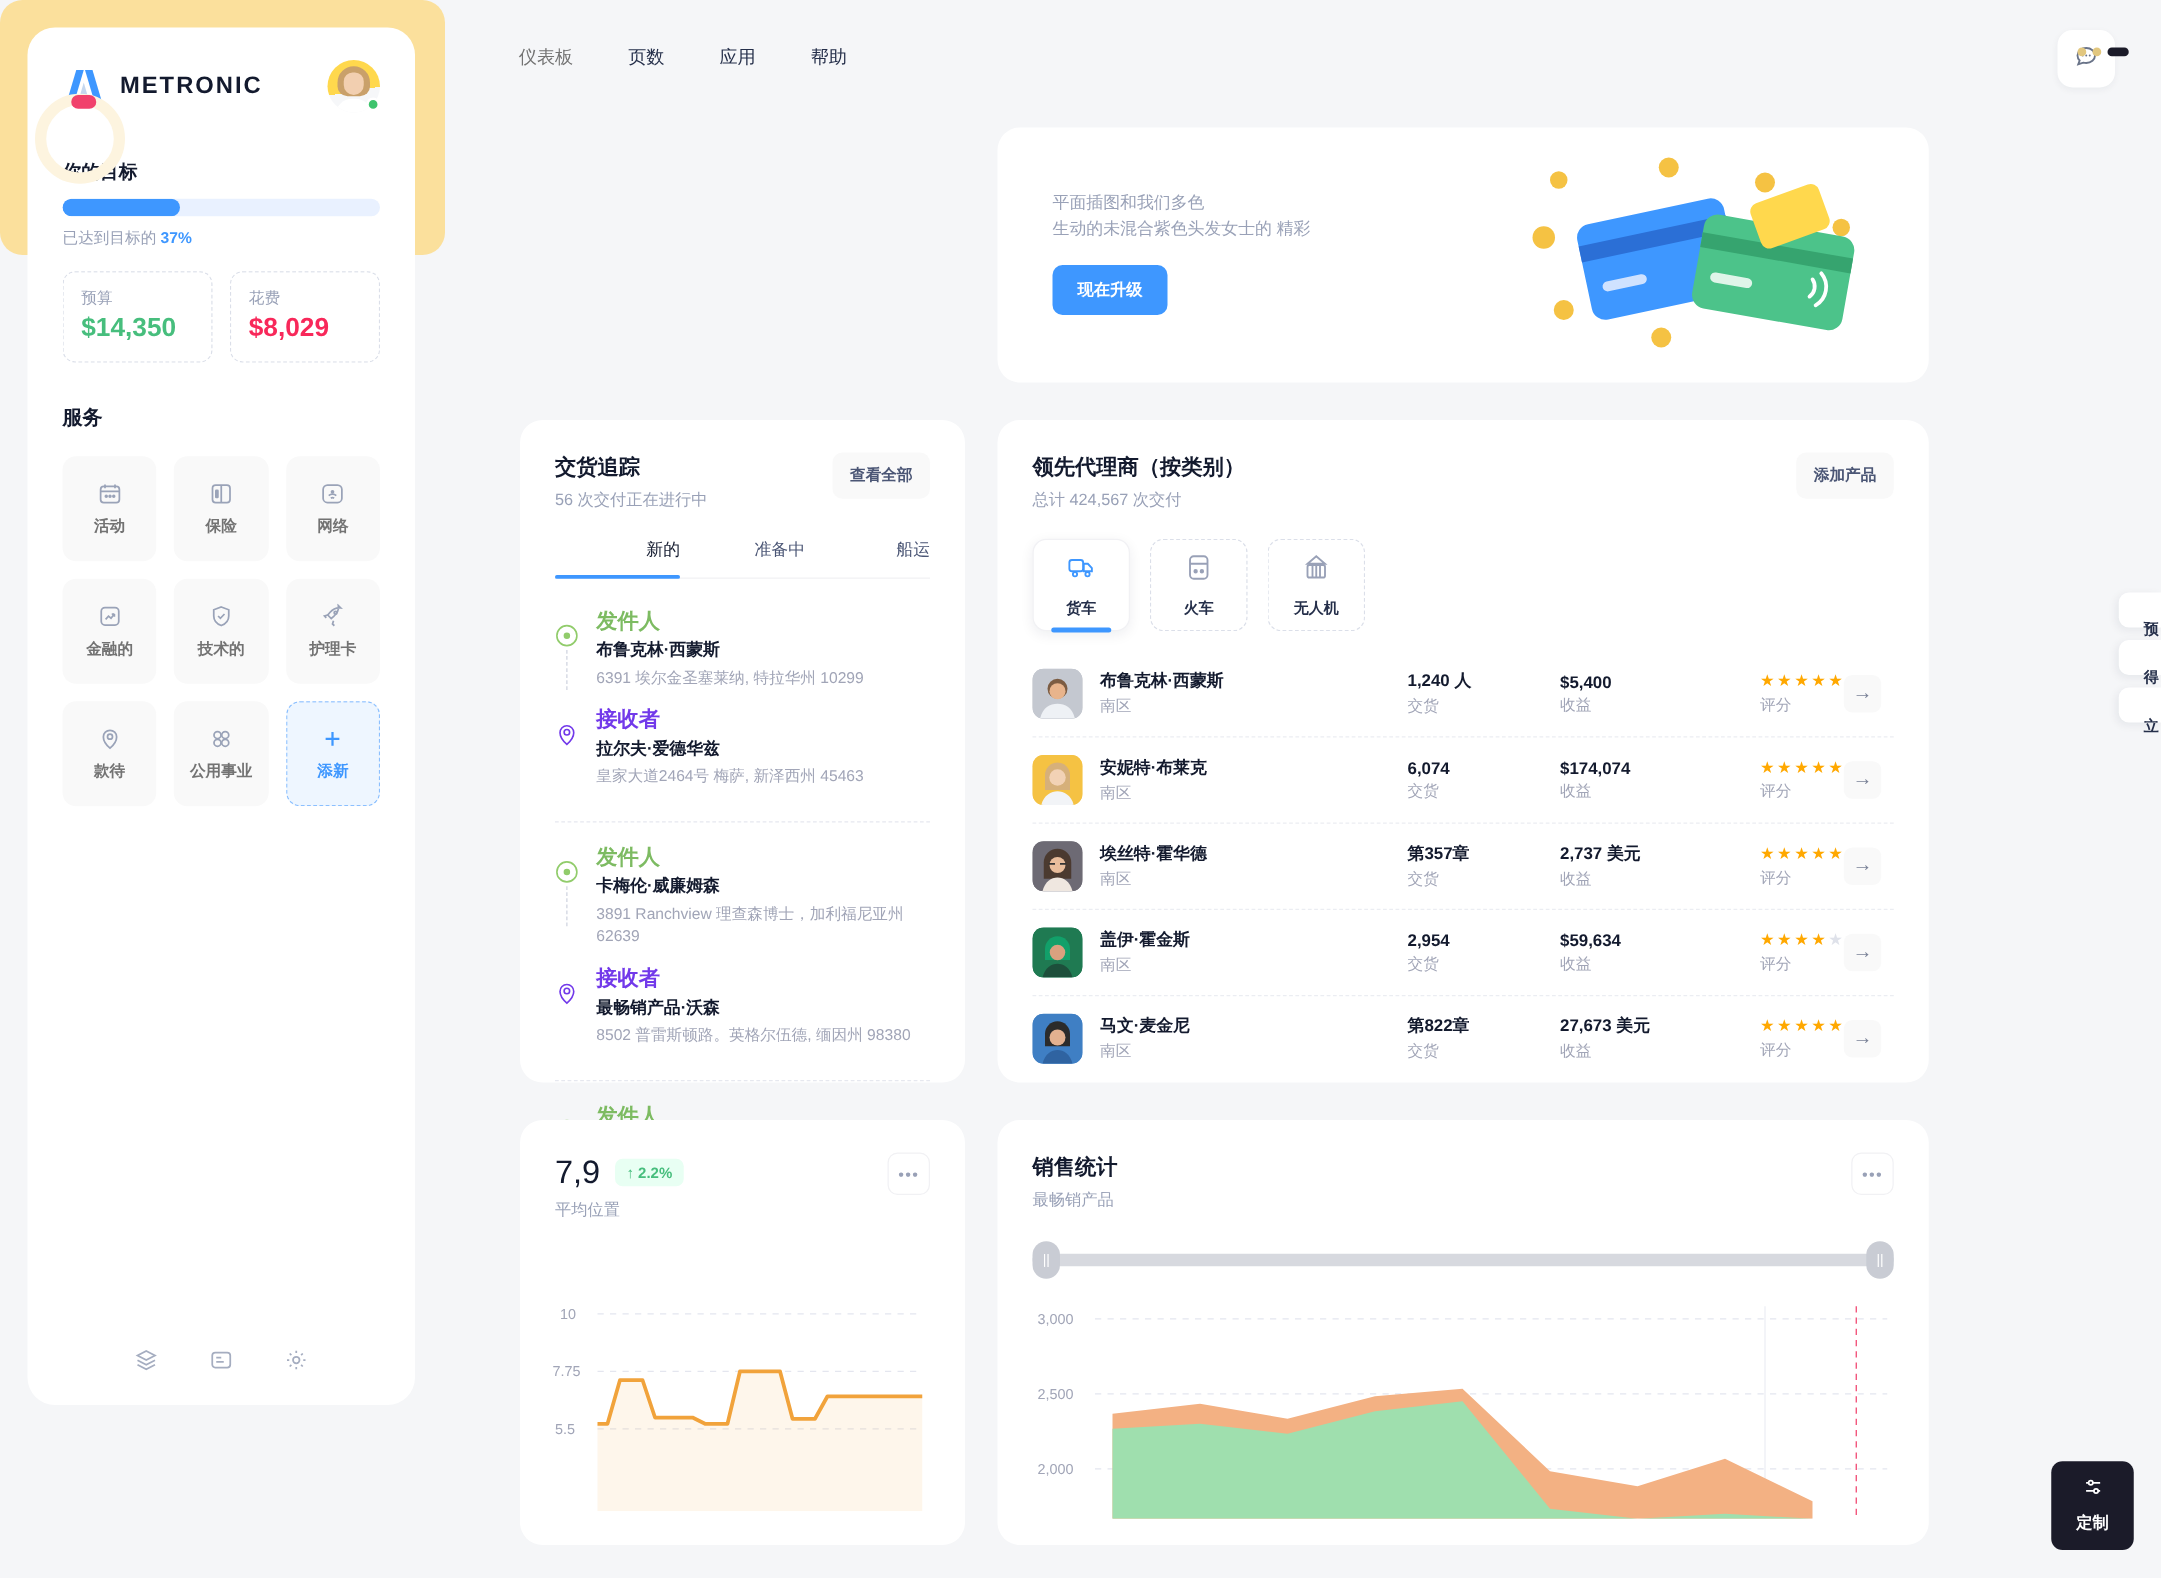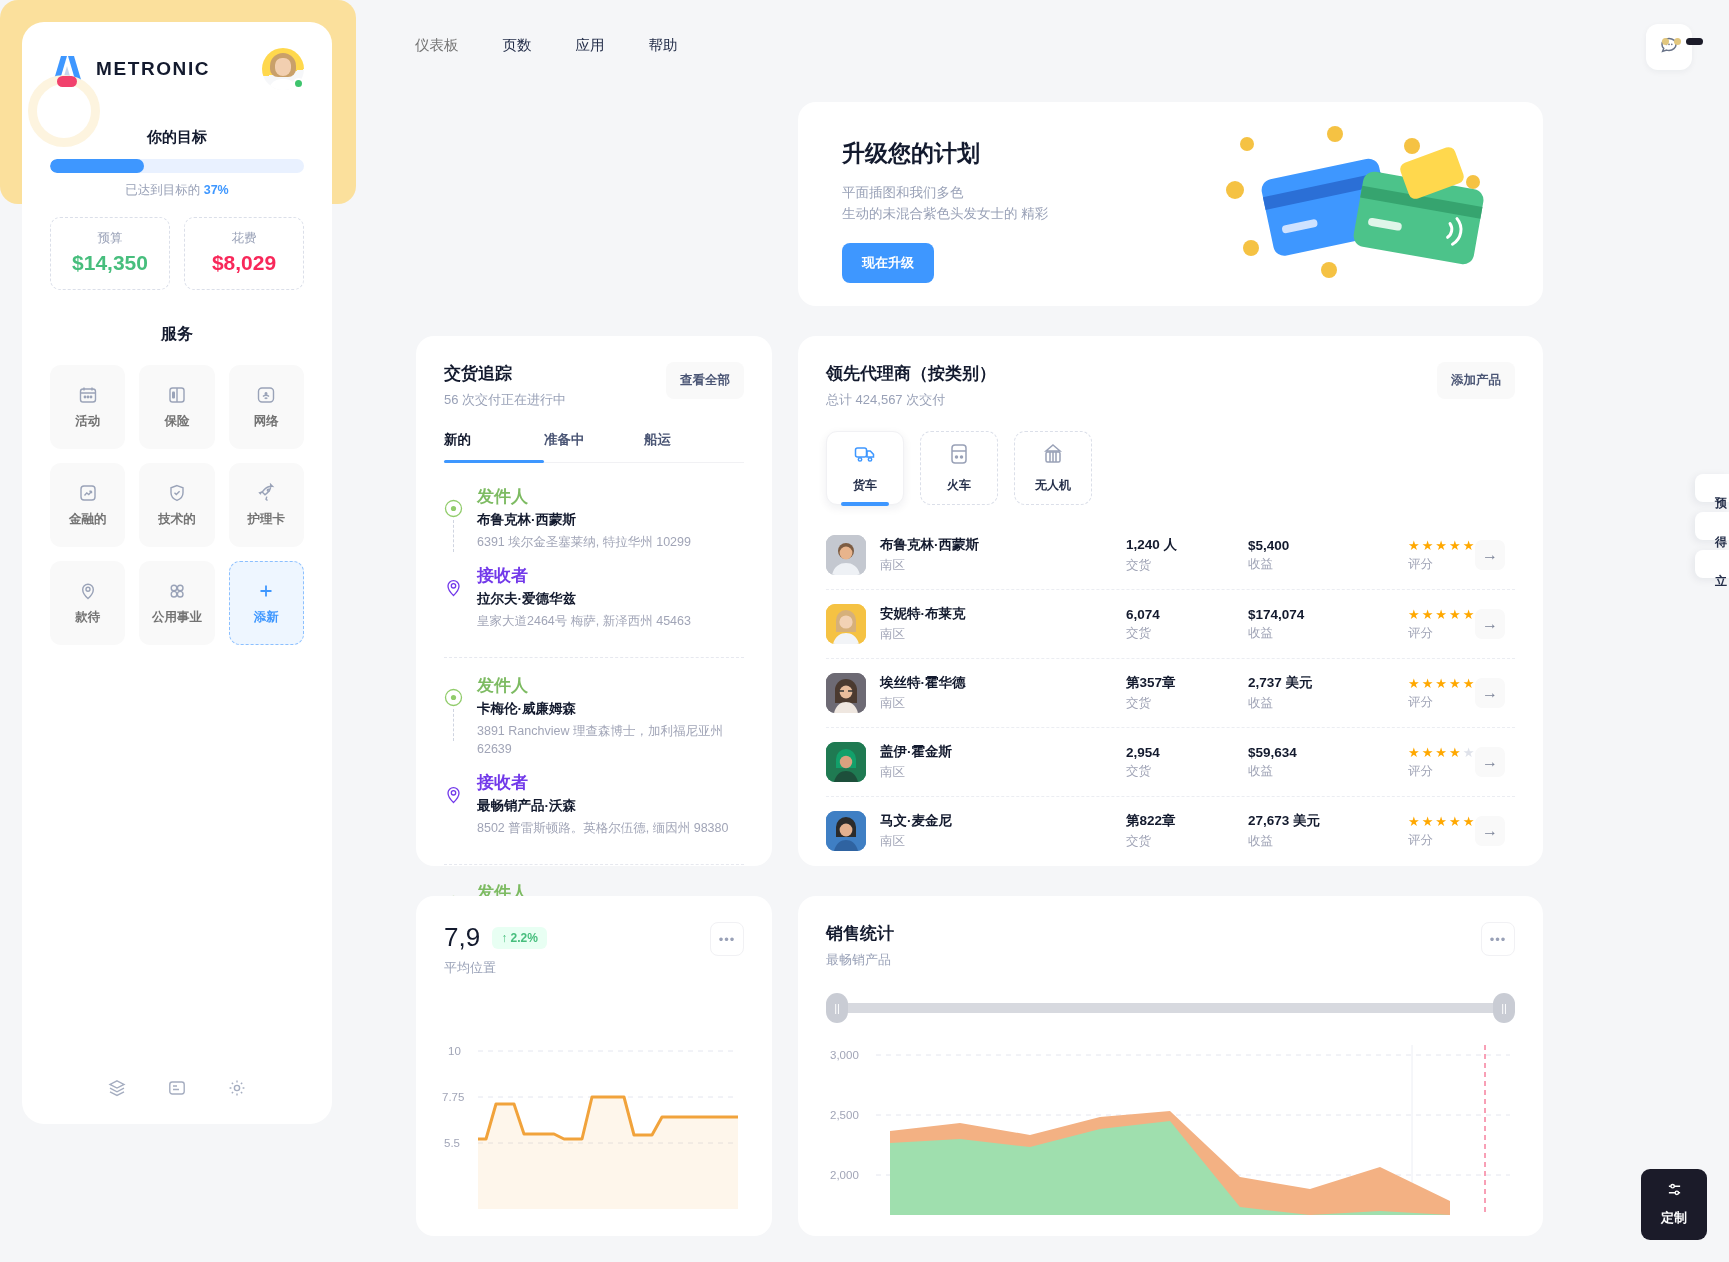--- a/index.html
+++ b/index.html
@@ -10,21 +10,20 @@
     overflow: hidden;
   }
   body { position: relative; }
 
   
   .sidebar {
     position: absolute; left: 22px; top: 22px;
     width: 310px; height: 1102px;
     background: #fff; border-radius: 22px;
     padding: 26px 28px;
-    text-align: center;
   }
   .sb-top { display: flex; align-items: center; justify-content: space-between; }
   .brand { display: flex; align-items: center; gap: 12px; }
   .brand-mark { width: 34px; height: 30px; position: relative; }
   .brand-name { font-size: 19px; font-weight: 700; letter-spacing: 1.6px; color: #131a2e; }
   .avatar-wrap { position: relative; width: 42px; height: 42px; }
   .avatar-top {
     width: 42px; height: 42px; border-radius: 50%;
     background: linear-gradient(170deg,#ffd84d 0%, #ffd84d 58%, #f6f7f9 58%);
     overflow: hidden; position: relative;
@@ -119,22 +118,22 @@
   .card-delivery { left: 416px; top: 336px; width: 356px; height: 530px; padding: 26px 28px; }
   .card-head { display: flex; align-items: flex-start; justify-content: space-between; }
   .card-title { font-size: 17px; font-weight: 700; color: #131a2e; }
   .card-sub { margin-top: 6px; font-size: 13px; color: #99a1b7; }
   .ghost-btn {
     background: #f9f9f9; border: none; border-radius: 8px;
     font-size: 12.5px; font-weight: 600; color: #4b5675; padding: 10px 14px; cursor: pointer;
   }
   .tabs { display: flex; margin-top: 22px; border-bottom: 1px solid #f1f1f4; }
   .tab {
-    flex: 1; text-align: left; padding-bottom: 13px; font-size: 13.5px;
-    font-weight: 700; color: #4b5675; position: relative; cursor: pointer;
+    flex: 1; text-align: right; padding-bottom: 13px; font-size: 13.5px;
+    font-weight: 400; color: #4b5675; position: relative; cursor: pointer;
   }
   .tab.active { color: #131a2e; }
   .tab.active::after {
     content: ""; position: absolute; left: 0; right: 0; bottom: -1px; height: 3px;
     background: #3e97ff; border-radius: 2px;
   }
   .track-list { margin-top: 22px; }
   .track-group { position: relative; padding-bottom: 14px; }
   .track-group + .track-group { border-top: 1px dashed #e6e8ef; padding-top: 16px; }
   .track-item { display: flex; gap: 14px; position: relative; padding-bottom: 12px; }
@@ -415,21 +414,20 @@
             <span class="cm-ic">›</span>
             <span>72 students</span>
           </span>
       </div>
     </div>
   </div>
 </section>
 
 <section class="card card-upgrade">
   <div class="upg-inner">
-    <div class="upg-title">升级您的计划</div>
     <div class="upg-sub">
       <span>平面插图和我们多色</span><br>
       <span>生动的未混合紫色头发女士的 精彩</span>
     </div>
     <button class="upg-btn">现在升级</button>
   </div>
   <div class="upg-art">
     <svg width="300" height="175" viewBox="0 0 300 175">
       <g fill="#f5c243">
         <circle cx="28" cy="70" r="9"></circle>

